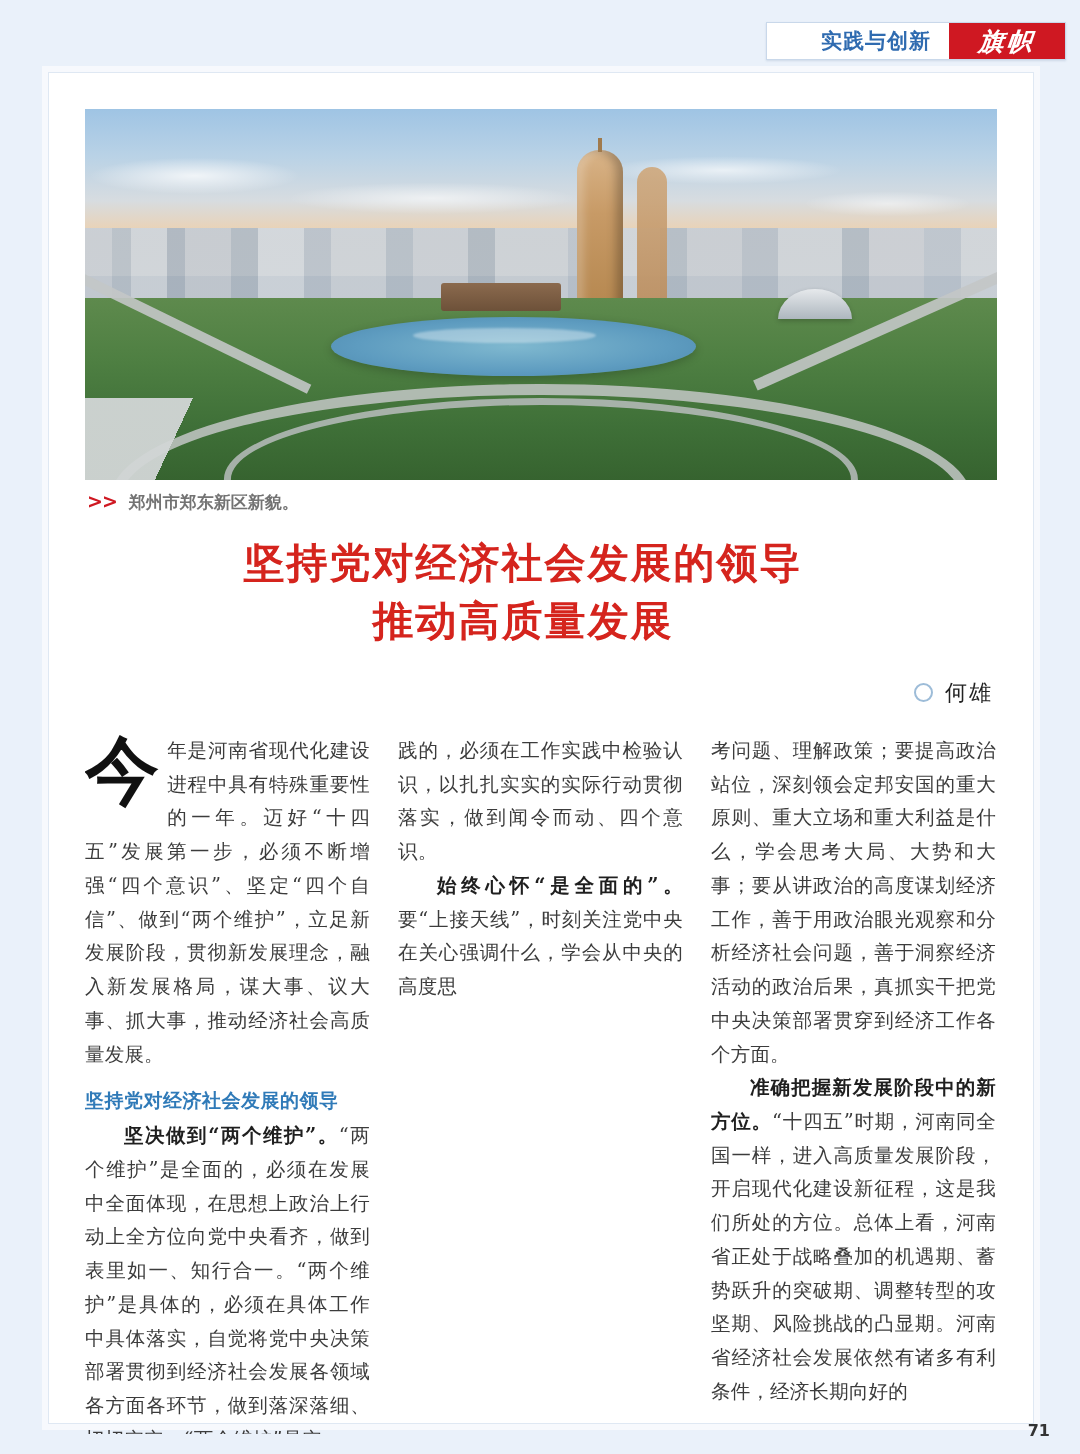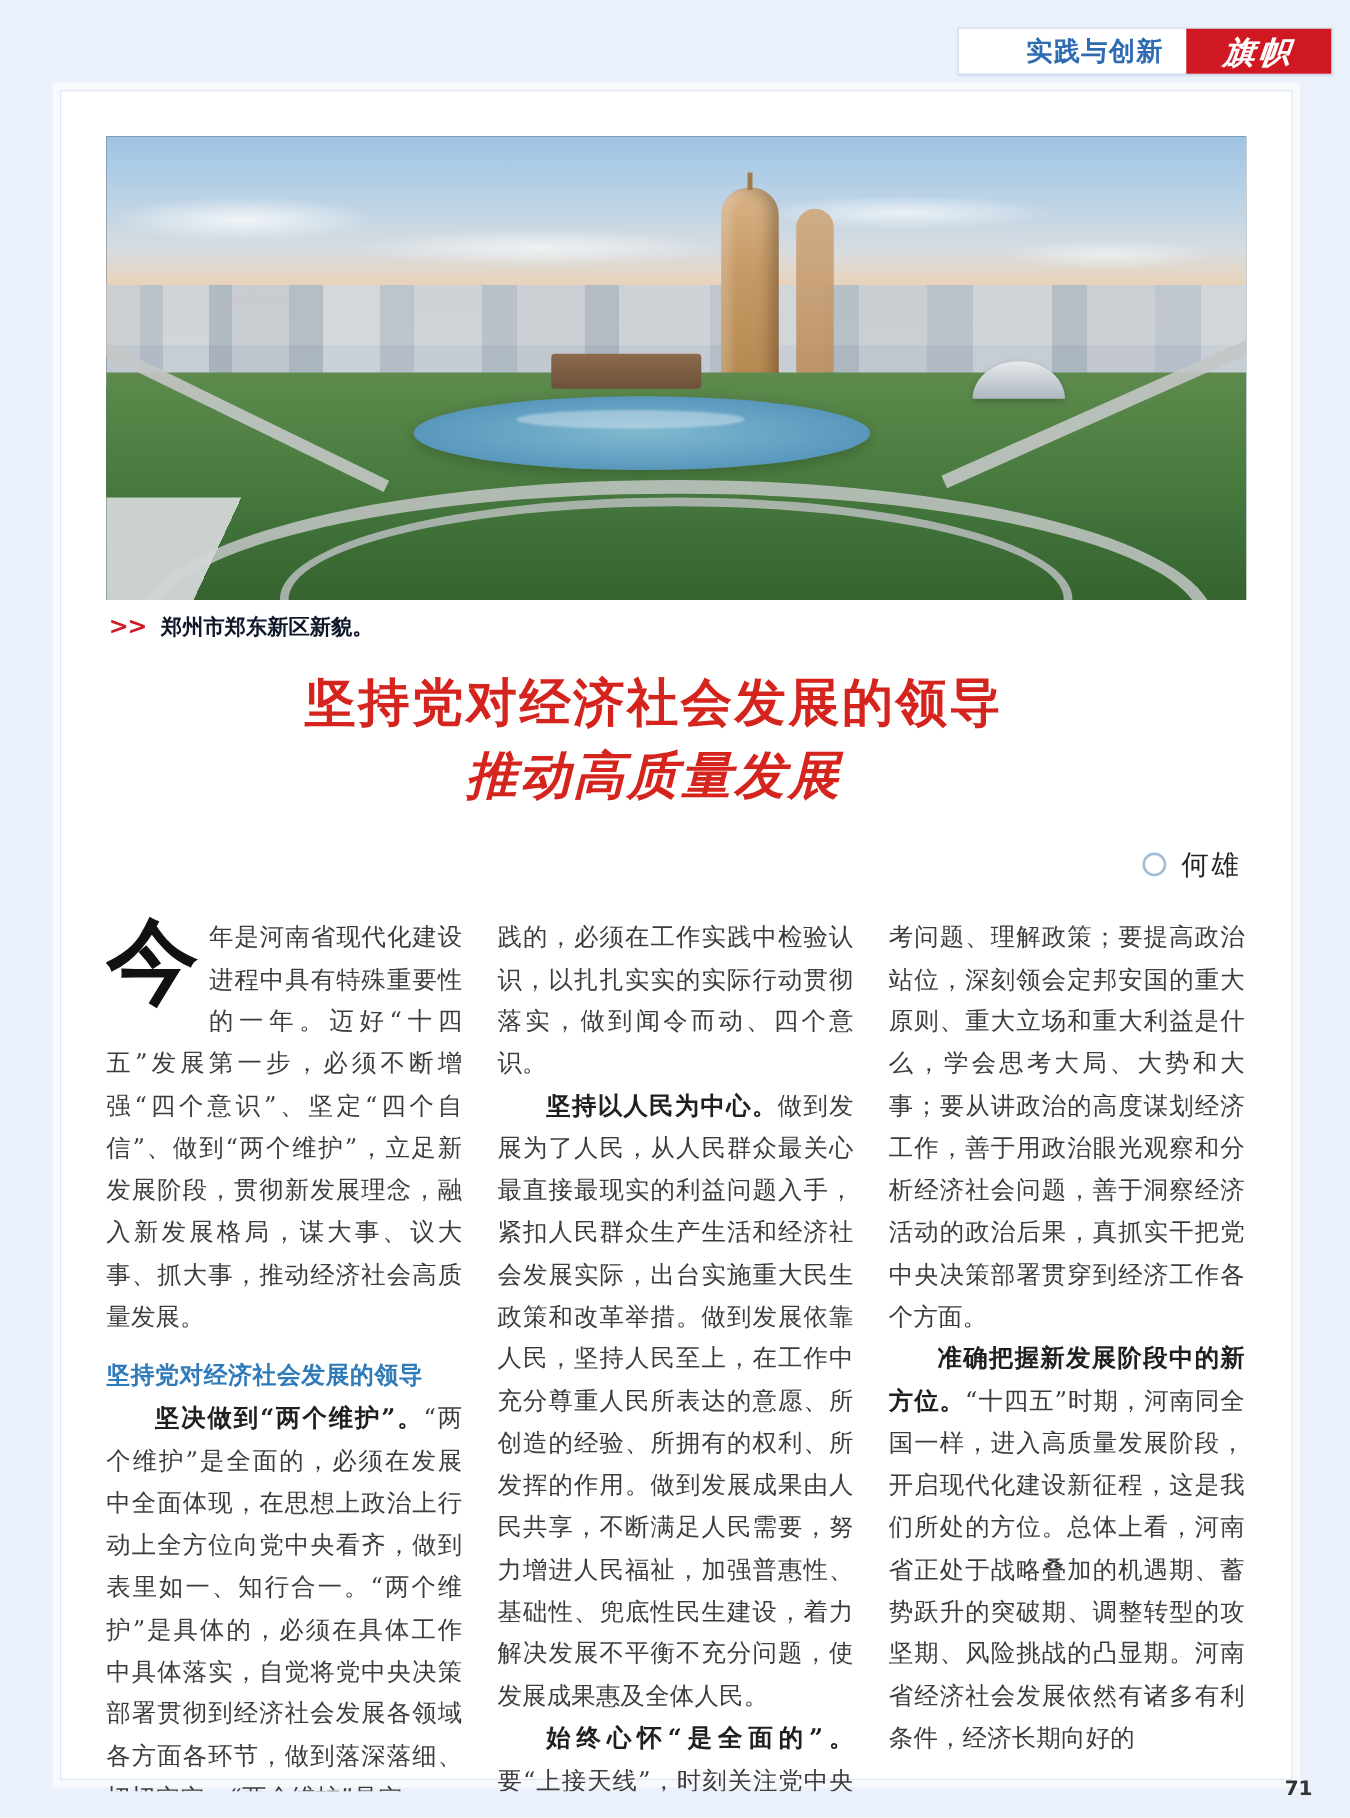--- a/index.html
+++ b/index.html
@@ -226,36 +226,36 @@
     color: #cf1822;
     font-family: "DejaVu Sans", "Liberation Sans", sans-serif;
     font-weight: bold;
     font-size: 19px;
     letter-spacing: -1px;
   }
   .caption-text {
     font-family: Liberation Serif, serif;
     font-size: 17px;
     font-weight: bold;
-    color: #0f172a;
+    color: #737373;
   }
 
   
   .article-title {
     text-align: center;
     color: #d5241d;
     font-family: "DejaVu Sans", "Liberation Sans", sans-serif;
     font-weight: bold;
     font-size: 41px;
     line-height: 1.42;
     letter-spacing: 2px;
     margin-top: 20px;
     padding-right: 36px;
   }
-  .article-title .line2 { display: block; font-style: italic; }
+  .article-title .line2 { display: block; }
 
   
   .byline {
     display: flex;
     align-items: center;
     justify-content: flex-end;
     gap: 12px;
     margin-top: 26px;
     padding-right: 4px;
   }
@@ -380,21 +380,20 @@
     <div class="columns">
 
       <div class="col">
         <p class="dropcap-para"><span class="dropcap">今</span><span>年是河南省现代化建设进程中具有特殊重要性的一年。迈好“十四五”发展第一步，必须不断增强“四个意识”、坚定“四个自信”、做到“两个维护”，立足新发展阶段，贯彻新发展理念，融入新发展格局，谋大事、议大事、抓大事，推动经济社会高质量发展。</span></p>
         <div class="subhead">坚持党对经济社会发展的领导</div>
         <p class="indent"><span class="lead">坚决做到“两个维护”。</span><span>“两个维护”是全面的，必须在发展中全面体现，在思想上政治上行动上全方位向党中央看齐，做到表里如一、知行合一。“两个维护”是具体的，必须在具体工作中具体落实，自觉将党中央决策部署贯彻到经济社会发展各领域各方面各环节，做到落深落细、切切实实。“两个维护”是实</span></p>
       </div>
 
       <div class="col">
         <p><span>践的，必须在工作实践中检验认识，以扎扎实实的实际行动贯彻落实，做到闻令而动、四个意识。</span></p>
-        <p class="indent"><span class="lead">坚持以人民为中心。</span><span>做到发展为了人民，从人民群众最关心最直接最现实的利益问题入手，紧扣人民群众生产生活和经济社会发展实际，出台实施重大民生政策和改革举措。做到发展依靠人民，坚持人民至上，在工作中充分尊重人民所表达的意愿、所创造的经验、所拥有的权利、所发挥的作用。做到发展成果由人民共享，不断满足人民需要，努力增进人民福祉，加强普惠性、基础性、兜底性民生建设，着力解决发展不平衡不充分问题，使发展成果惠及全体人民。</span></p>
         <p class="indent"><span class="lead">始终心怀“是全面的”。</span><span>要“上接天线”，时刻关注党中央在关心强调什么，学会从中央的高度思</span></p>
       </div>
 
       <div class="col">
         <p><span>考问题、理解政策；要提高政治站位，深刻领会定邦安国的重大原则、重大立场和重大利益是什么，学会思考大局、大势和大事；要从讲政治的高度谋划经济工作，善于用政治眼光观察和分析经济社会问题，善于洞察经济活动的政治后果，真抓实干把党中央决策部署贯穿到经济工作各个方面。</span></p>
         <p class="indent"><span class="lead">准确把握新发展阶段中的新方位。</span><span>“十四五”时期，河南同全国一样，进入高质量发展阶段，开启现代化建设新征程，这是我们所处的方位。总体上看，河南省正处于战略叠加的机遇期、蓄势跃升的突破期、调整转型的攻坚期、风险挑战的凸显期。河南省经济社会发展依然有诸多有利条件，经济长期向好的</span></p>
       </div>
 
     </div>
   </div>

